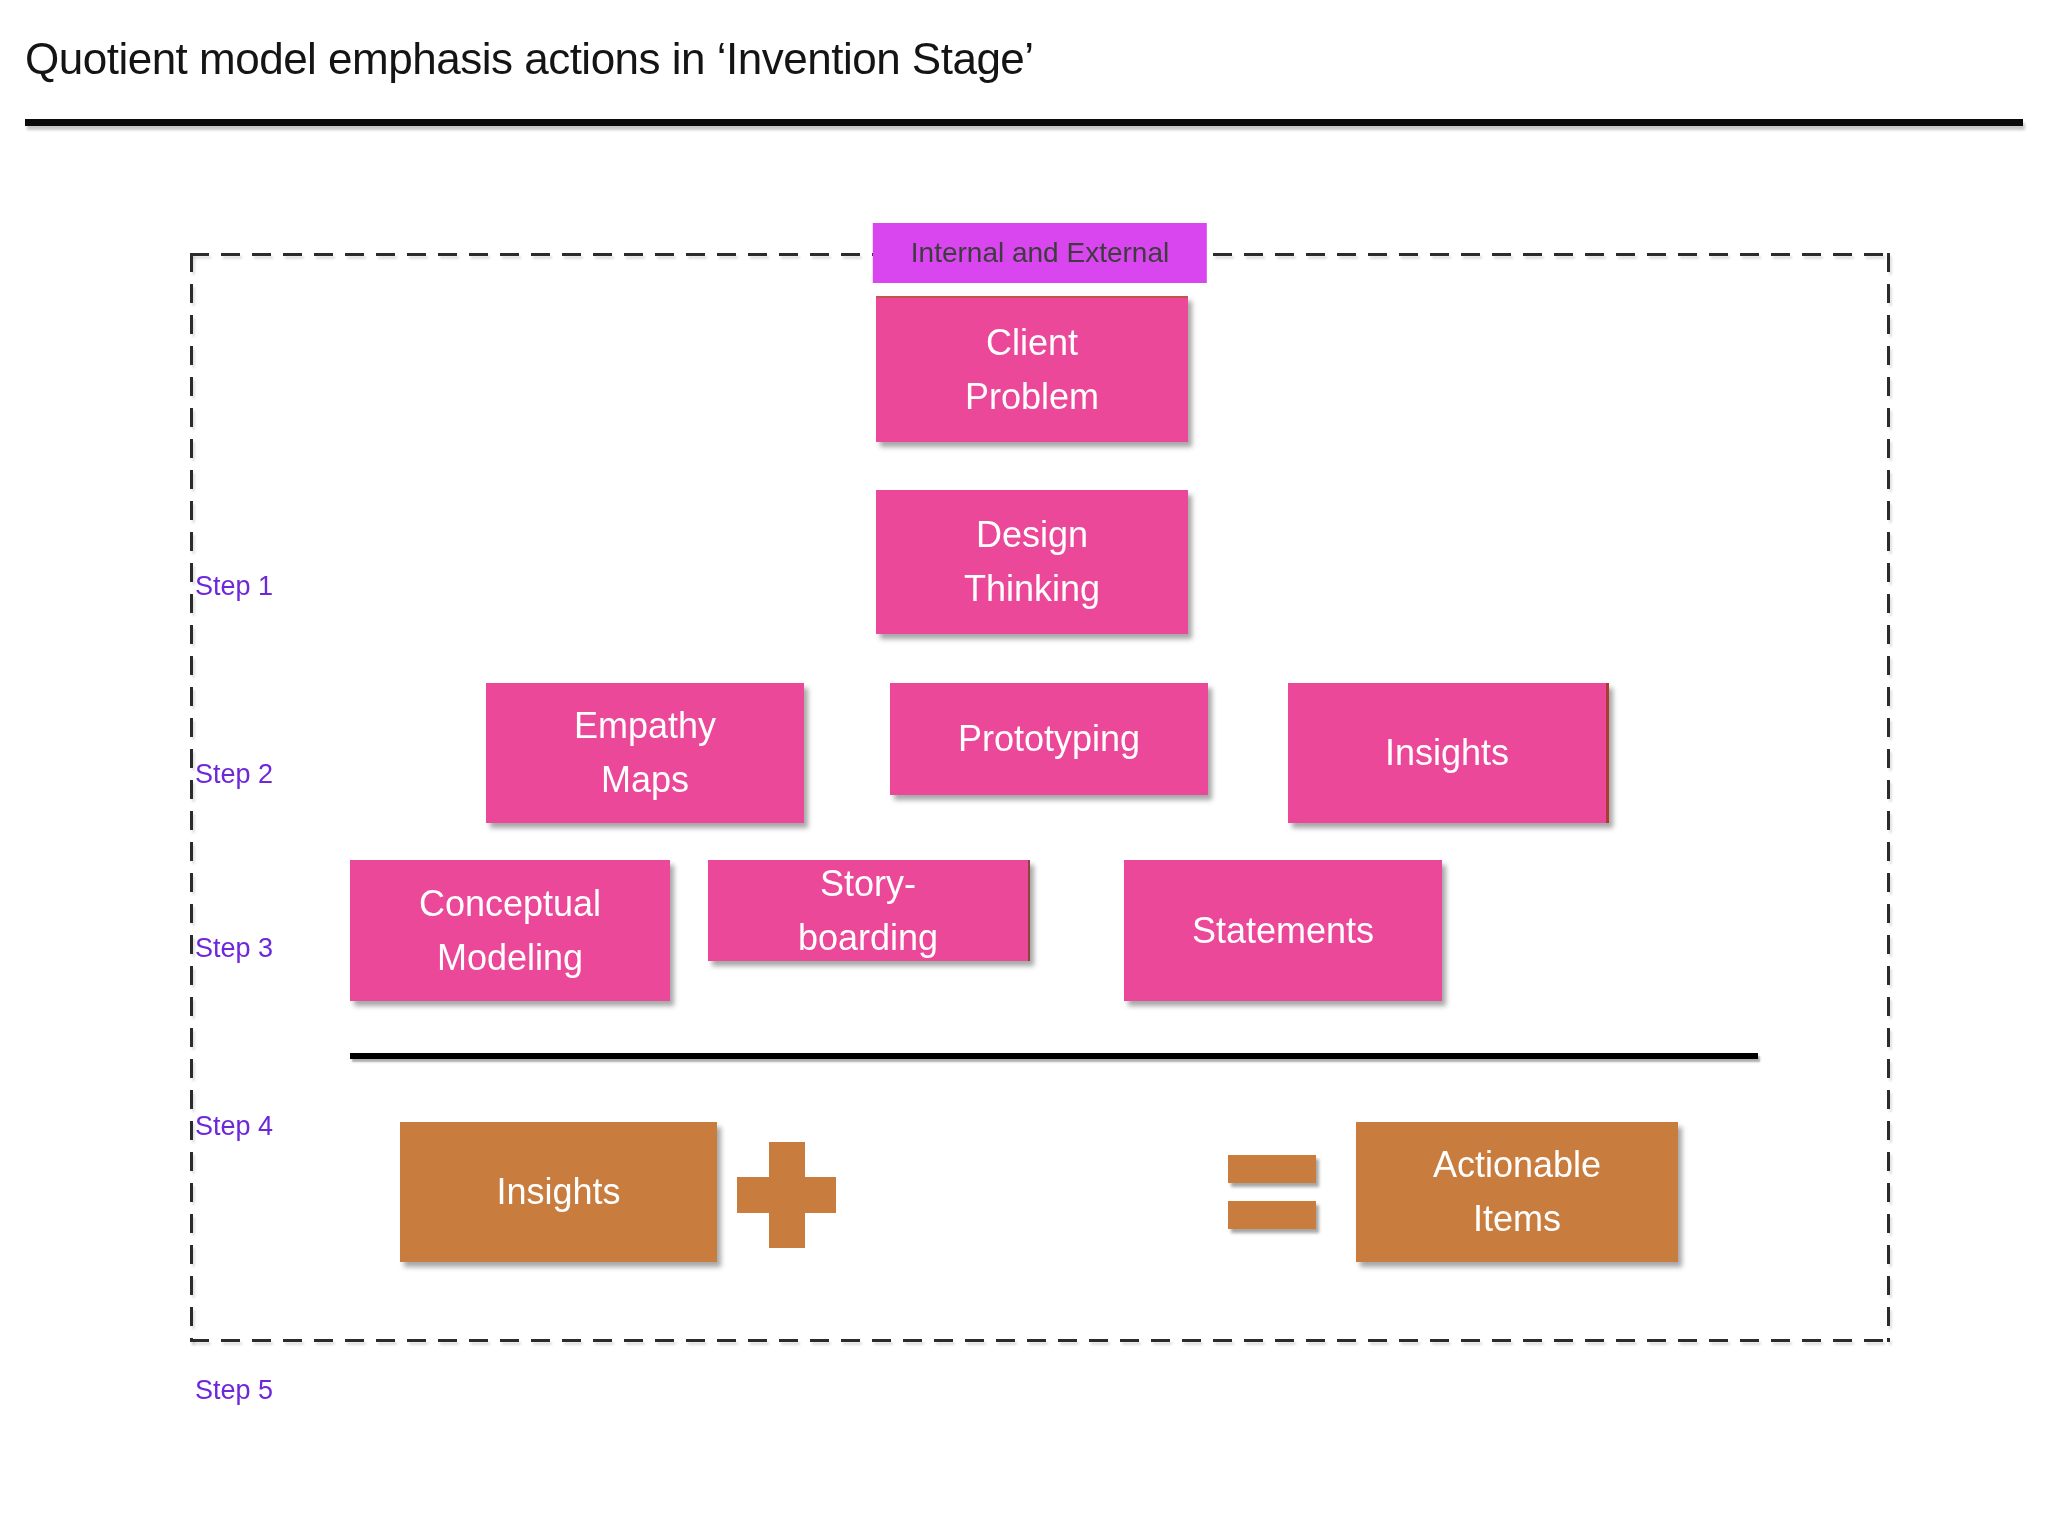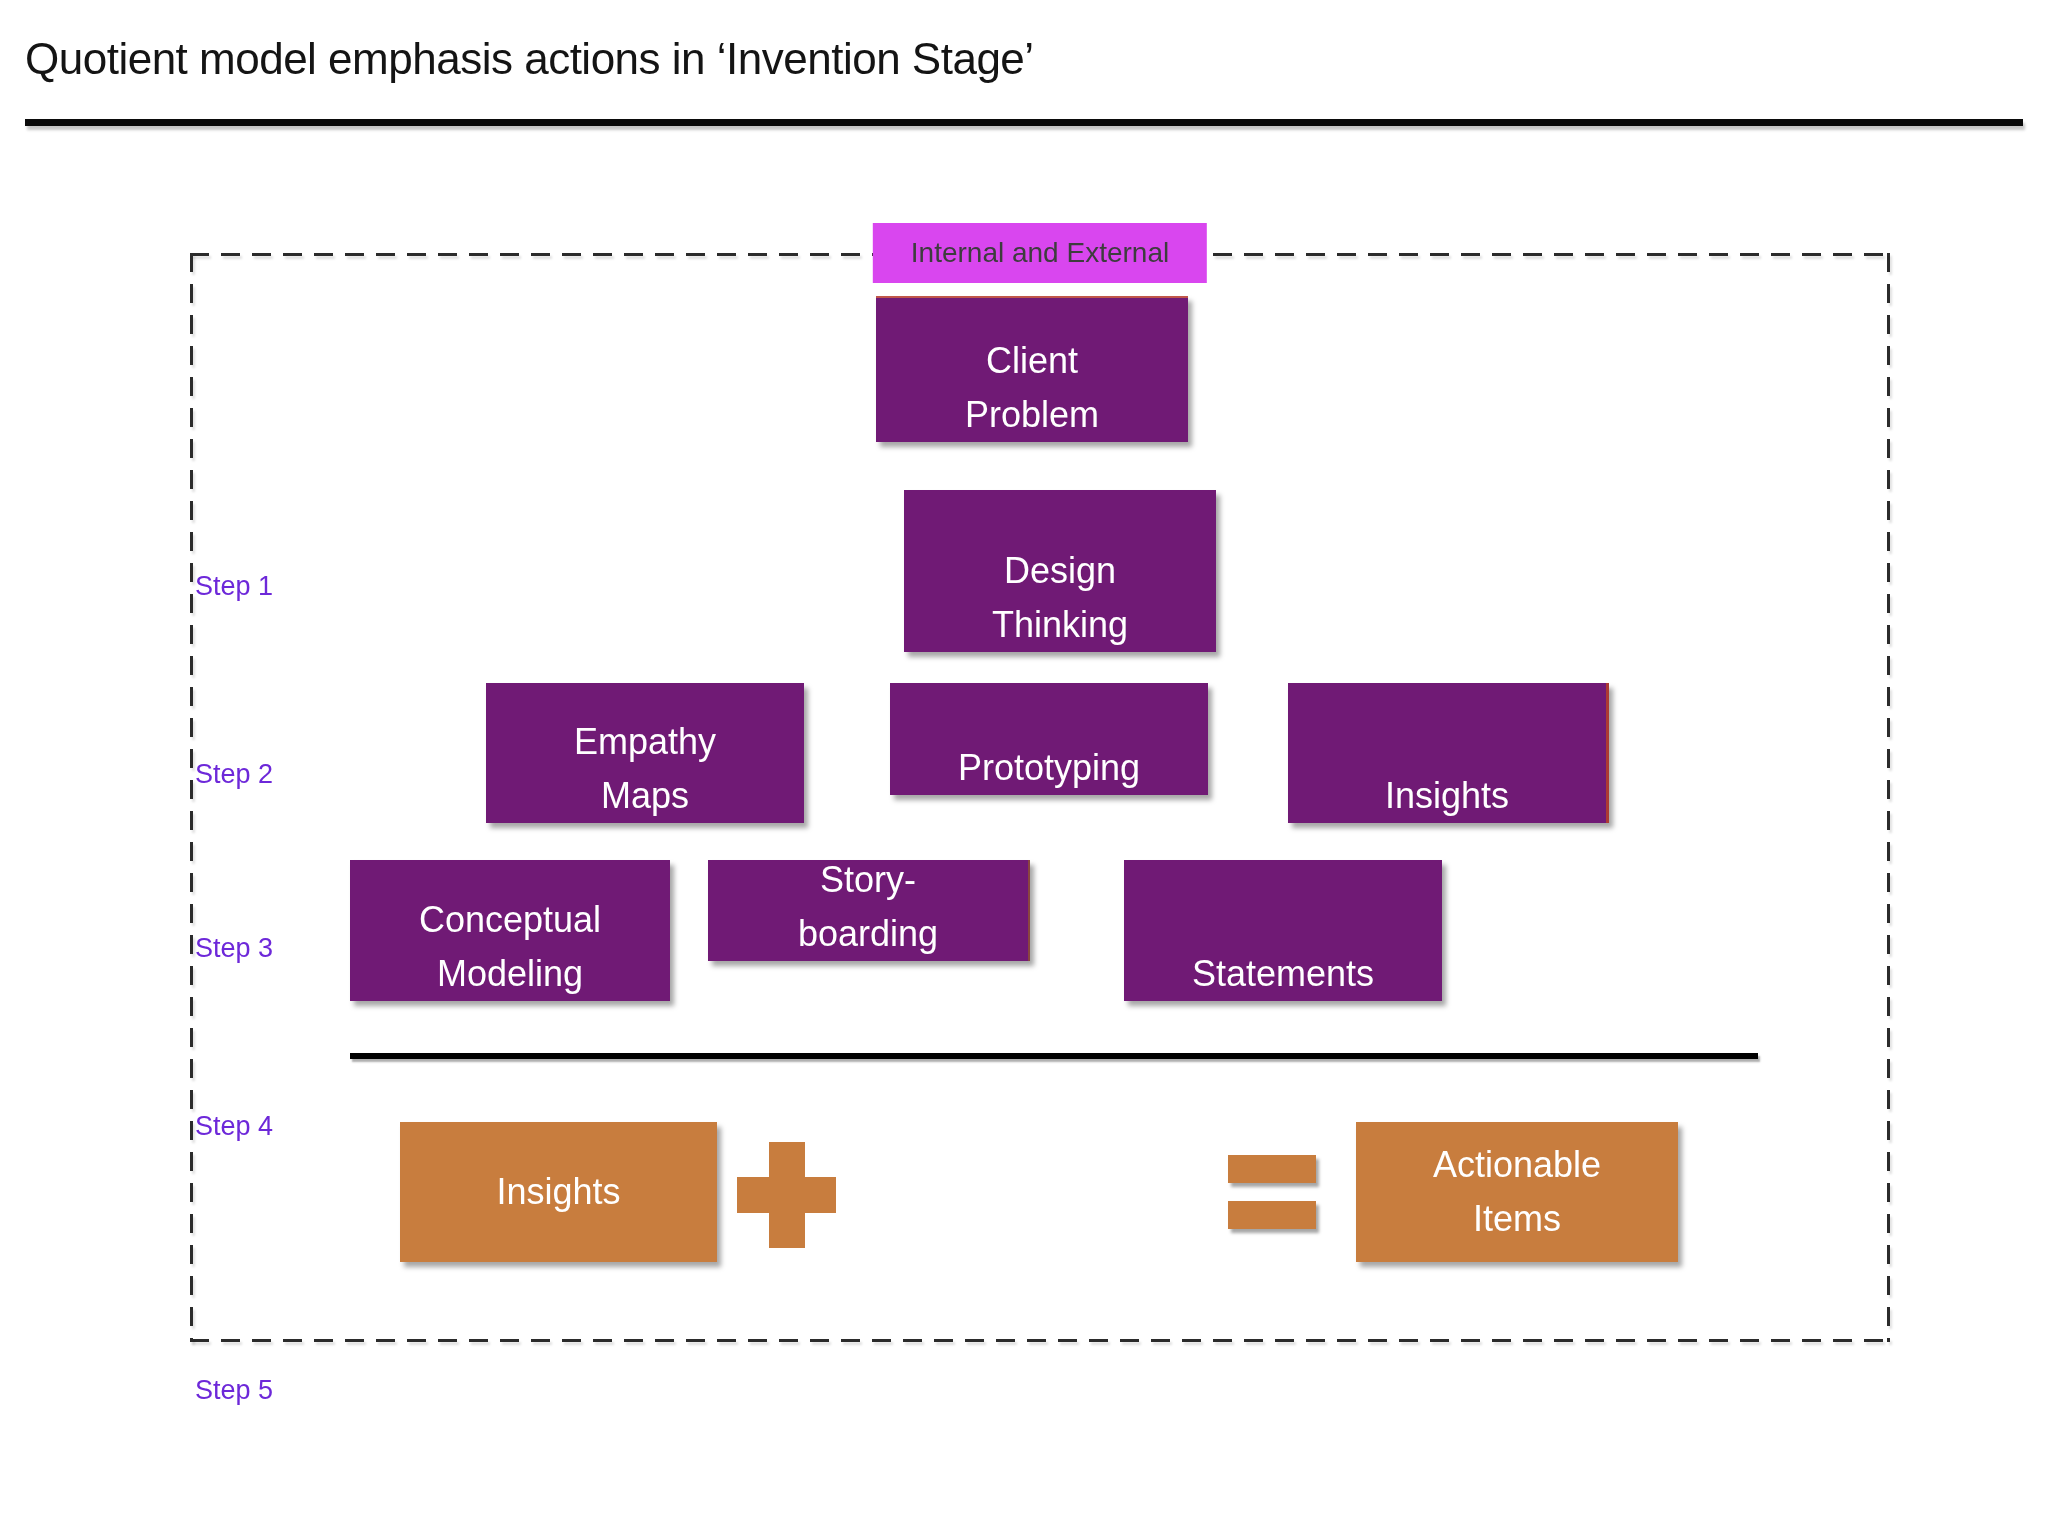--- a/index.html
+++ b/index.html
@@ -42,24 +42,24 @@
     font-size:27px;color:#6d28d9;white-space:nowrap;
   }
   .sl-1{top:318px;} .sl-2{top:506px;} .sl-3{top:680px;} .sl-4{top:858px;} .sl-5{top:1122px;}
   .box{
     position:absolute;
     display:flex;align-items:center;justify-content:center;text-align:center;
     color:#ffffff;font-size:36px;line-height:1.5;
     box-shadow:4px 5px 5px rgba(0,0,0,0.35);
   }
   .box span{white-space:pre-line;}
-  .blue{background:#701a75;align-items:flex-end;}
+  .blue{background:#ec4899;}
   .orange{background:#C87D3E;}
   .b-client{left:686px;top:43px;width:312px;height:144px;border-top:2px solid #C0564A;}
-  .b-design{left:686px;top:237px;width:312px;height:162px;margin-left:28px;}
+  .b-design{left:686px;top:237px;width:312px;height:144px;}
   .b-empathy{left:296px;top:430px;width:318px;height:140px;}
   .b-proto{left:700px;top:430px;width:318px;height:112px;}
   .b-insights3{left:1098px;top:430px;width:318px;height:140px;border-right:3px solid #AD3A33;}
   .b-conceptual{left:160px;top:607px;width:320px;height:141px;}
   .b-story{left:518px;top:607px;width:320px;height:101px;border-right:2px solid #8A4540;}
   .b-statements{left:934px;top:607px;width:318px;height:141px;}
   .b-wire{left:1240px;top:607px;width:320px;height:141px;}
   .divider{
     position:absolute;left:160px;top:800px;width:1408px;height:6px;
     background:#000000;box-shadow:2px 3px 2px rgba(120,120,120,0.6);

